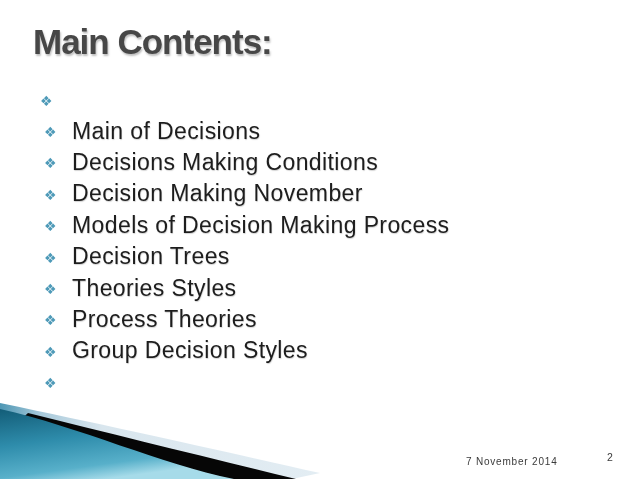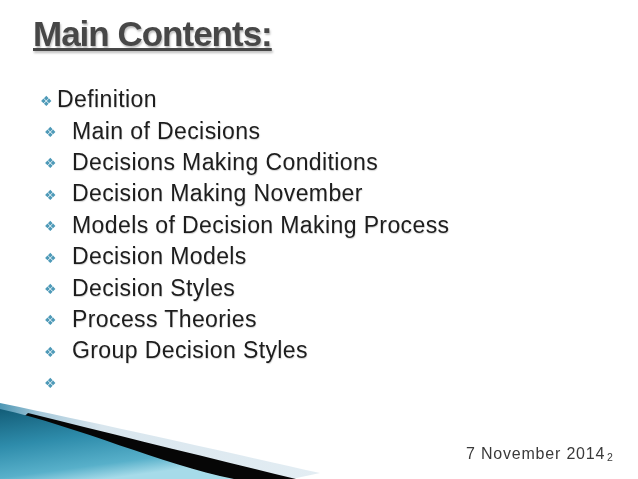--- a/index.html
+++ b/index.html
@@ -11,28 +11,27 @@
     position: relative;
     width: 638px;
     height: 479px;
     background: #ffffff;
     overflow: hidden;
     font-family: "Liberation Sans", sans-serif;
   }
   .title {
     position: absolute;
     left: 33px;
-    top: 14px;
+    top: 22px;
     margin: 0;
     font-size: 35px;
     font-weight: 700;
     letter-spacing: -1px;
     color: #474747;
     text-shadow: 1px 2px 2px rgba(70,70,70,0.35);
-    text-decoration: underline;
   }
   .bullets {
     position: absolute;
     left: 40px;
     top: 84px;
     margin: 0;
     padding: 0;
     list-style: none;
     width: 560px;
   }
@@ -66,58 +65,57 @@
     width: 330px;
     height: 80px;
     display: block;
   }
   .footer span {
     position: absolute;
     color: #3a3a3a;
     white-space: nowrap;
   }
   .f-author { left: 335px; top: 452px; font-size: 9.5px; letter-spacing: 0.1px; margin-top: 44px; }
-  .f-date   { left: 466px; top: 445px; font-size: 16px;  letter-spacing: 0.8px; }
+  .f-date   { left: 466px; top: 456px; font-size: 10px;  letter-spacing: 0.8px; }
   .f-page   { left: 607px; top: 451px; font-size: 10.5px; }
 </style>
 </head>
 <body>
 
 <div class="slide">
 
   <h1 class="title">Main Contents:</h1>
 
   <ul class="bullets" id="bullet-list">
       <li class="first">
       <span class="glyph">❖</span>
-      <span class="item-text">Definition</span>
     </li>
       <li>
       <span class="glyph">❖</span>
       <span class="item-text">Main of Decisions</span>
     </li>
       <li>
       <span class="glyph">❖</span>
       <span class="item-text">Decisions Making Conditions</span>
     </li>
       <li>
       <span class="glyph">❖</span>
       <span class="item-text">Decision Making November</span>
     </li>
       <li>
       <span class="glyph">❖</span>
       <span class="item-text">Models of Decision Making Process</span>
     </li>
       <li>
       <span class="glyph">❖</span>
-      <span class="item-text">Decision Models</span>
+      <span class="item-text">Decision Trees</span>
     </li>
       <li>
       <span class="glyph">❖</span>
-      <span class="item-text">Decision Styles</span>
+      <span class="item-text">Theories Styles</span>
     </li>
       <li>
       <span class="glyph">❖</span>
       <span class="item-text">Process Theories</span>
     </li>
       <li>
       <span class="glyph">❖</span>
       <span class="item-text">Group Decision Styles</span>
     </li>
       <li>

